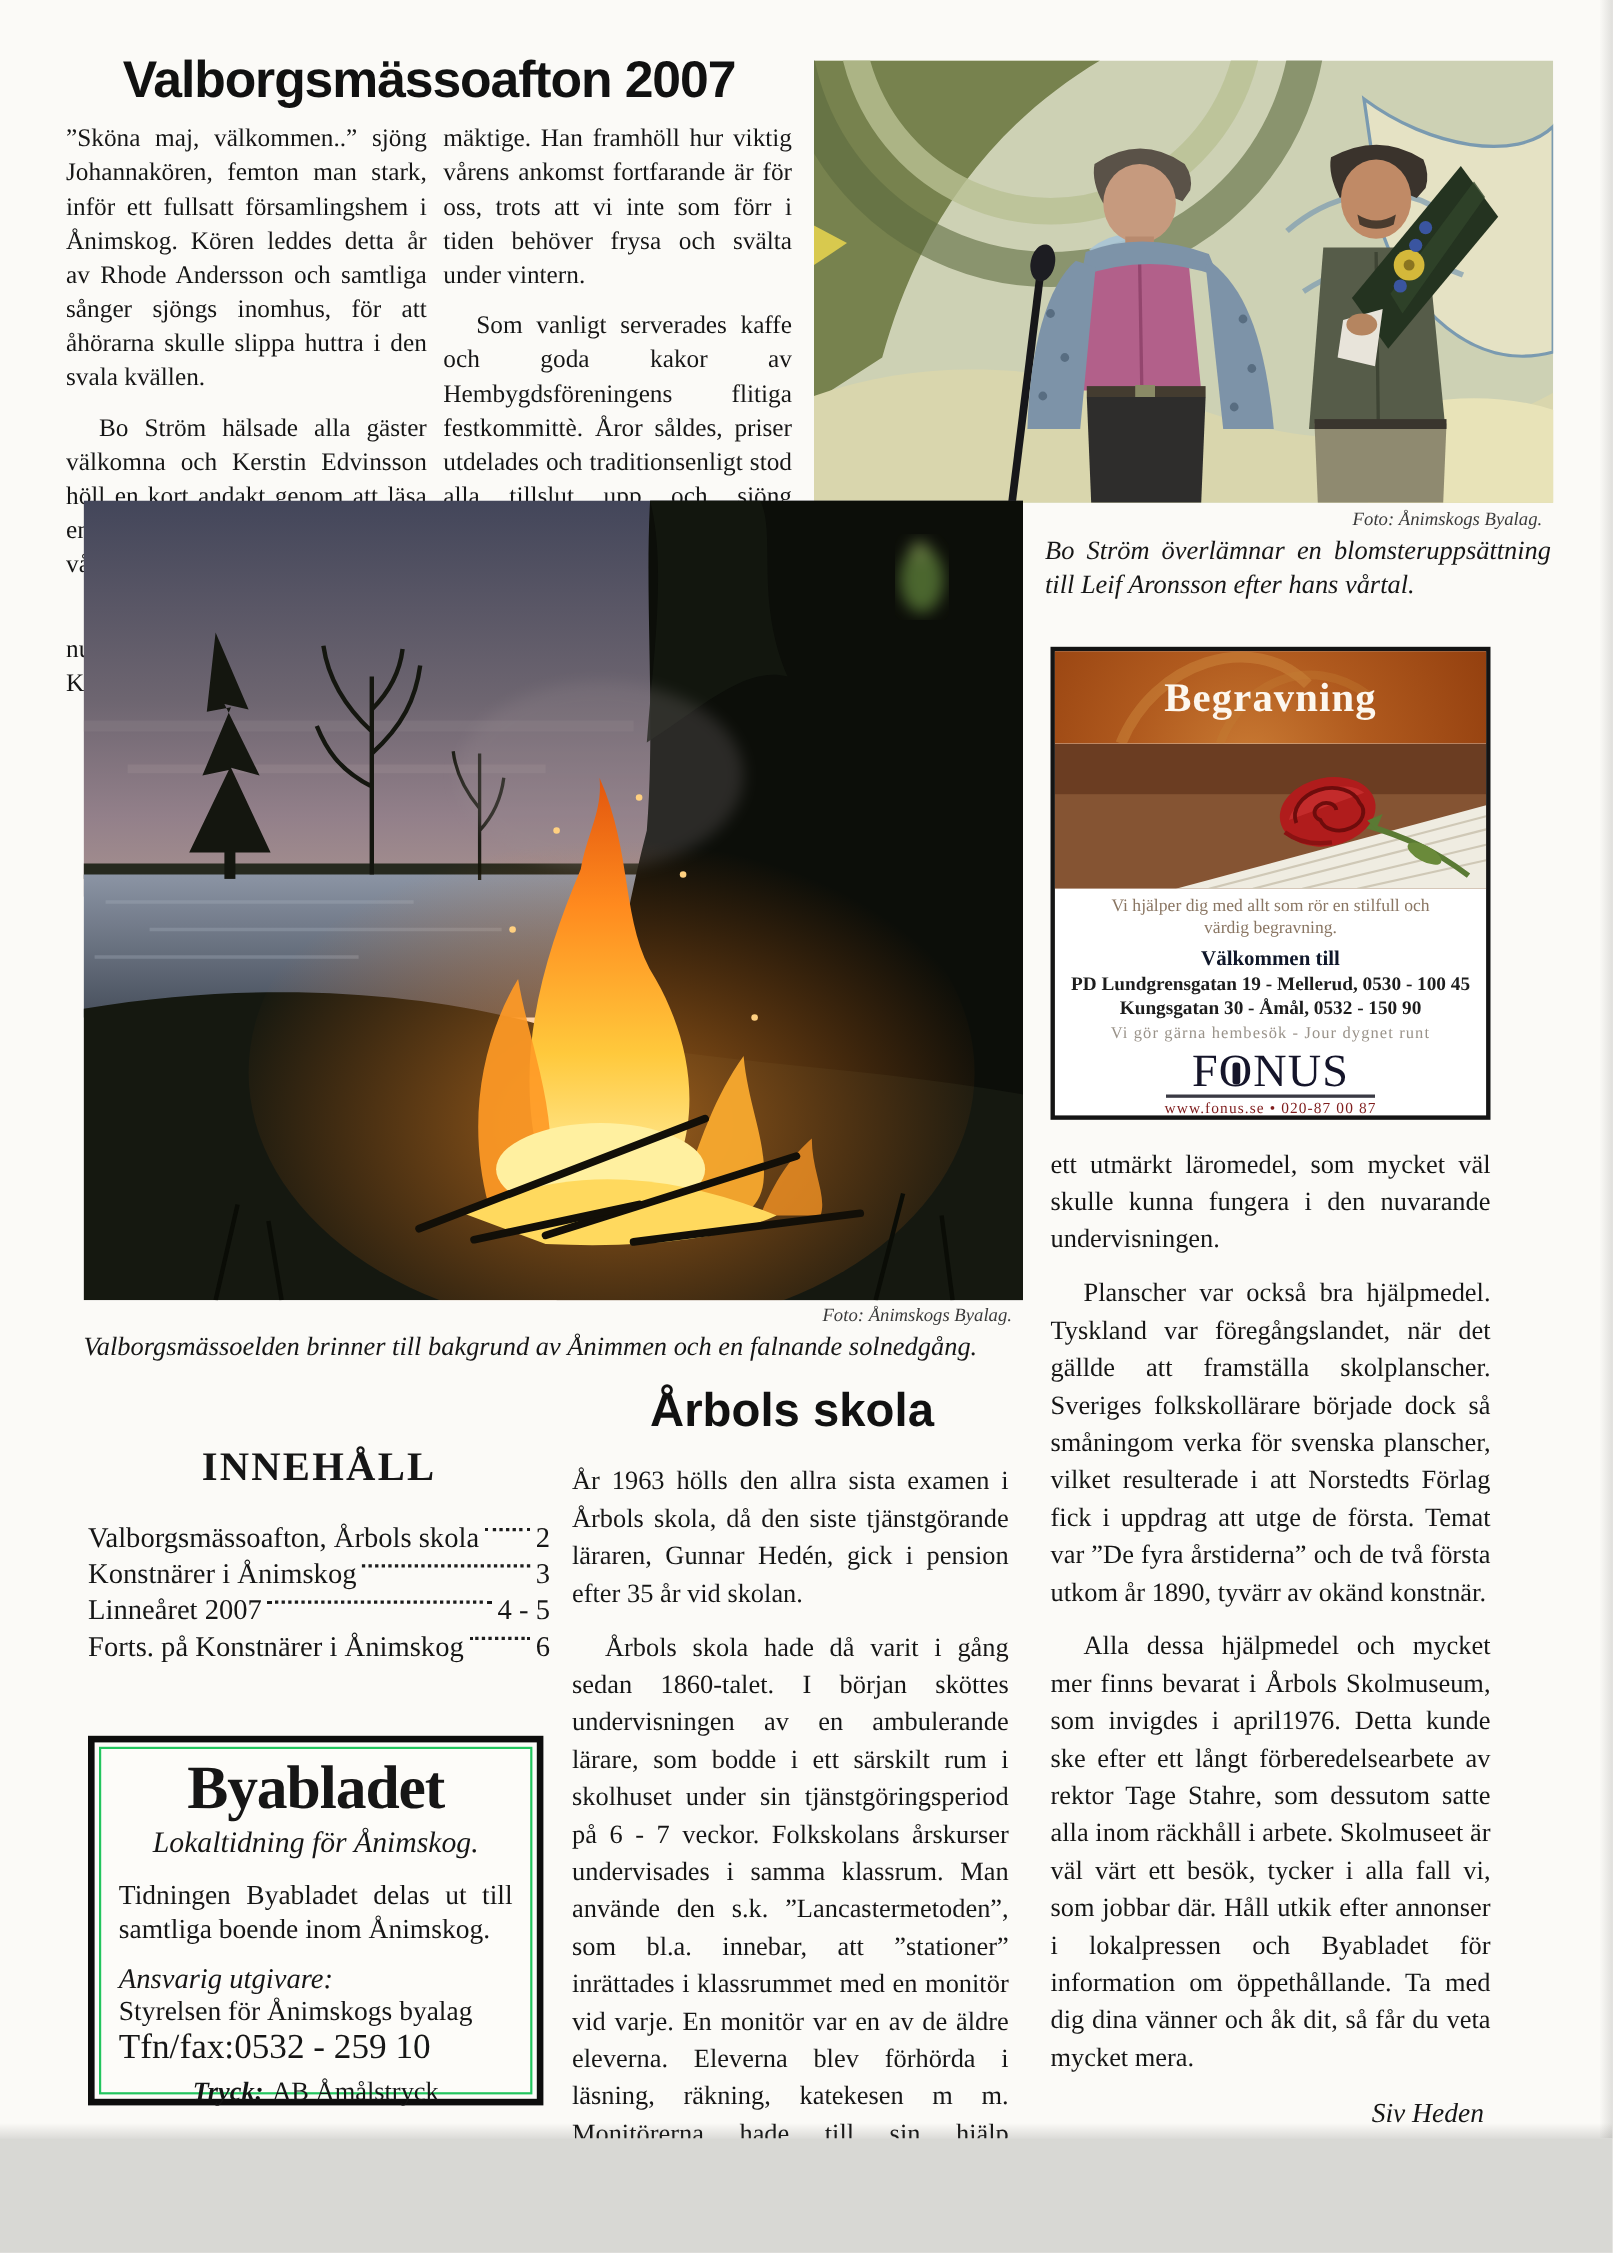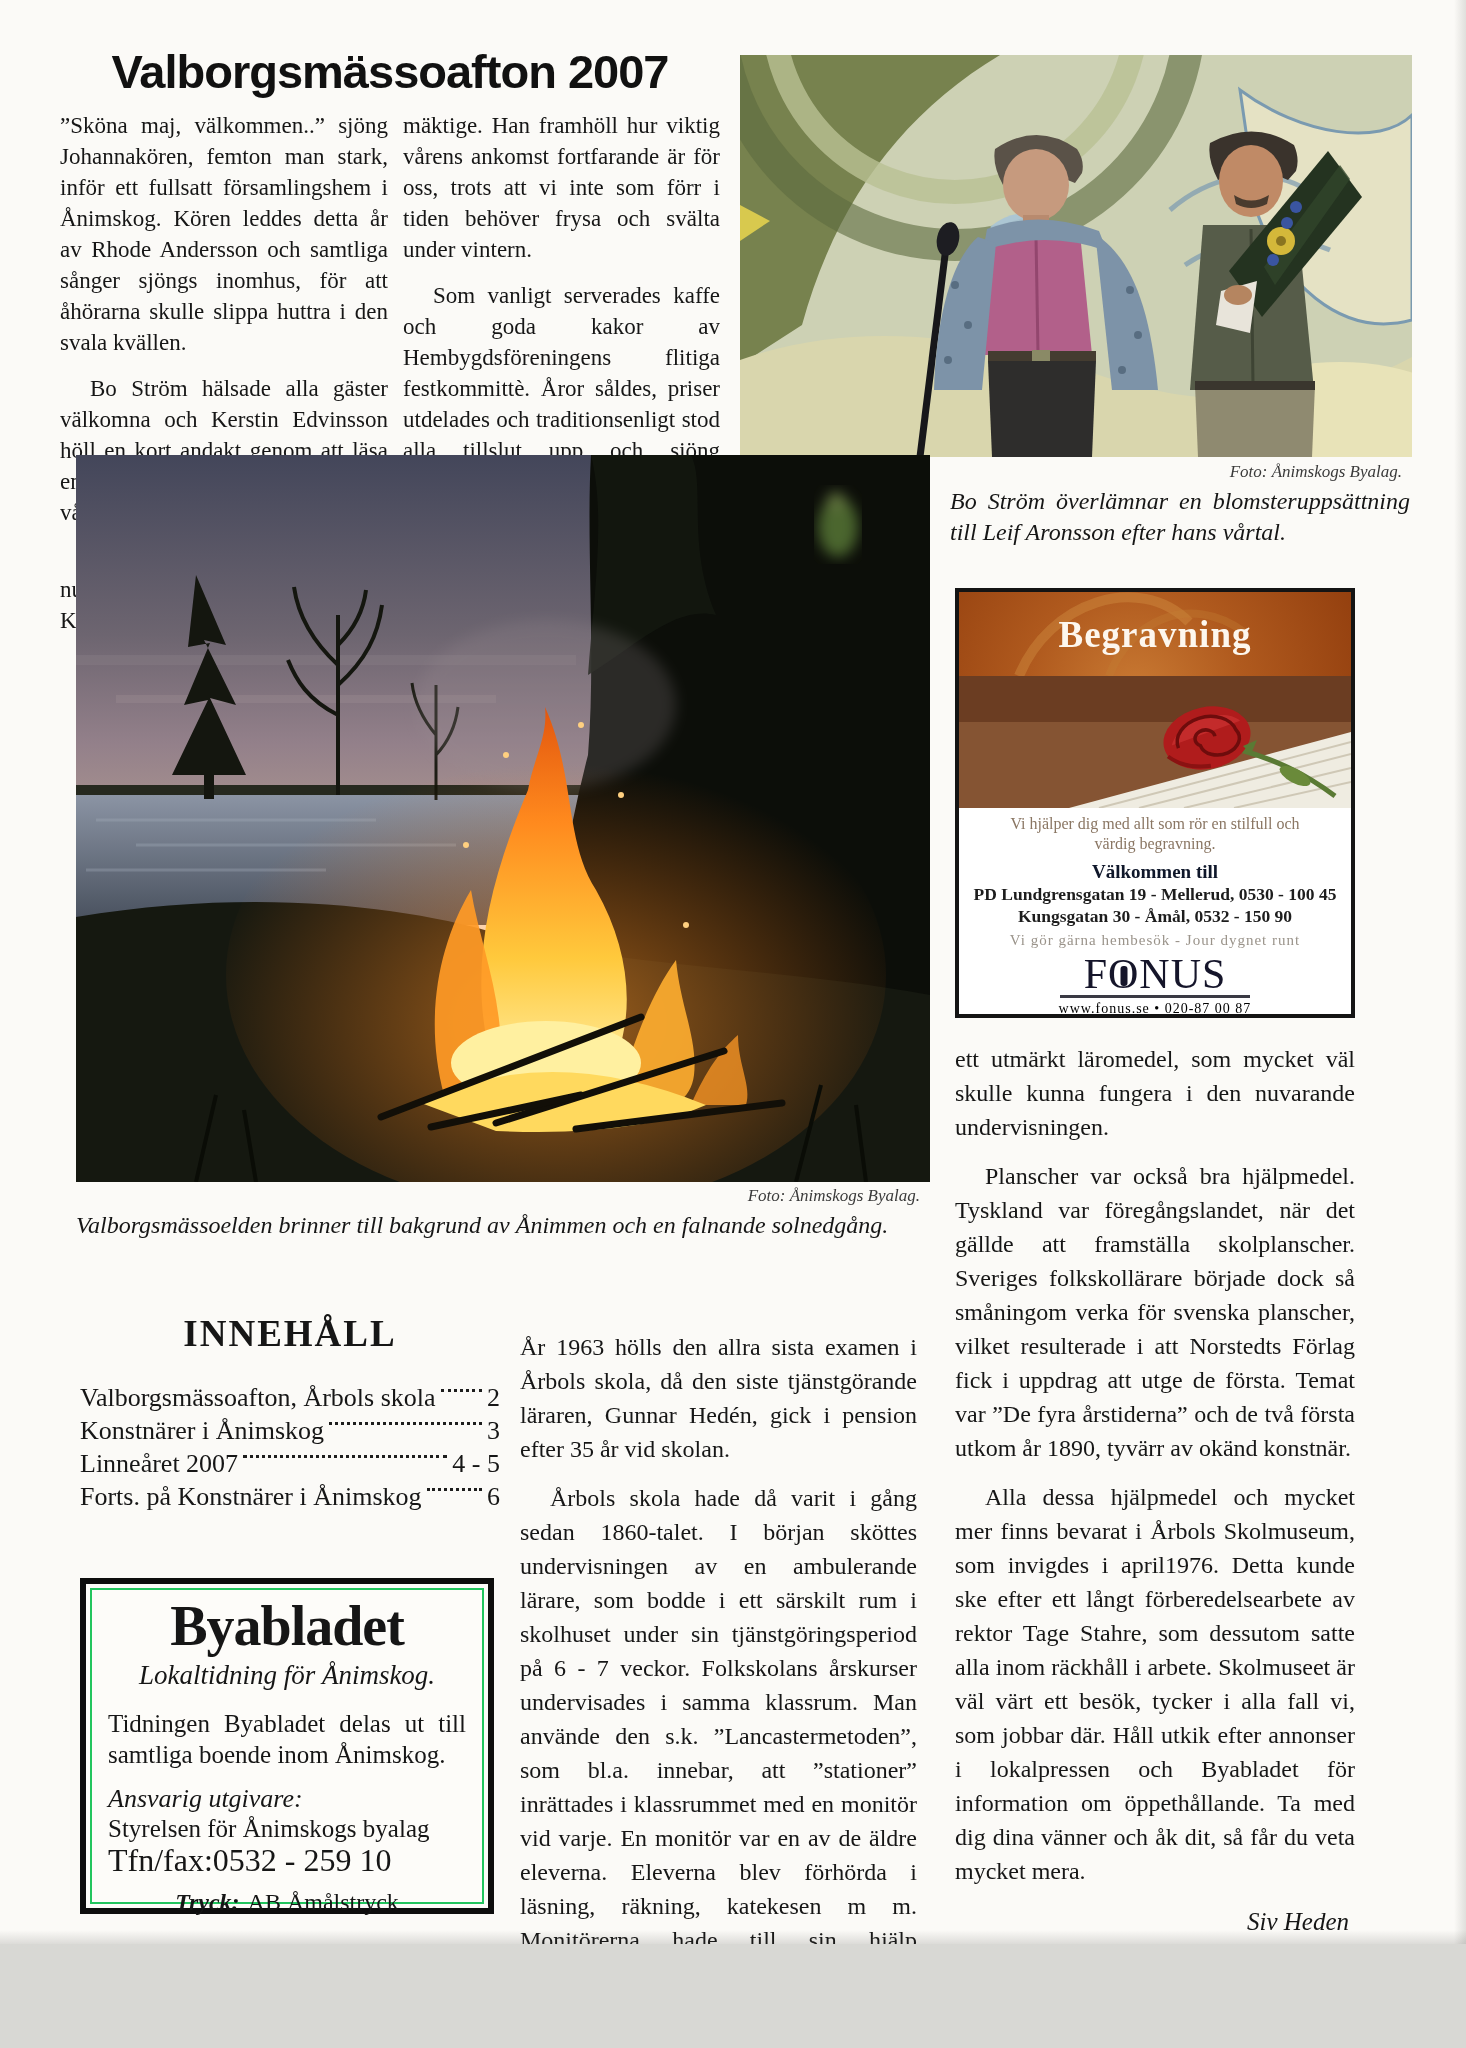--- a/index.html
+++ b/index.html
@@ -68,21 +68,21 @@
   .ad-addr { font-size:17.5px; font-weight:bold; color:#1d1d1d; line-height:22px; }
   .ad-services { font-size:15px; color:#9a938a; letter-spacing:1px; margin-top:5px; }
   .fonus { margin-top:4px; font-family:"Liberation Serif", serif; font-size:42px; line-height:42px; color:#15152a; letter-spacing:1px; font-weight:normal; }
   .fonus span { display:inline-block; }
   .fonus-o { position:relative; }
   .fonus-o::after {
     content:""; position:absolute; left:50%; top:54%; transform:translate(-50%,-50%);
     width:7px; height:20px; background:#15152a; border-radius:3px;
   }
   .fonus-rule { width:190px; border-bottom:3px solid #3a3a44; margin:0 auto 3px auto; }
-  .ad-contact { font-size:14px; color:#000000; letter-spacing:1px; }
+  .ad-contact { font-size:14px; color:#7f1d1d; letter-spacing:1px; }
 
   
   .toc { left:80px; top:1312px; width:420px; }
   .toc-title {
     text-align:center; font-weight:bold; font-size:37px; letter-spacing:2px;
     font-family:"Liberation Serif", serif; margin-bottom:26px;
   }
   .toc-row { display:flex; align-items:center; font-size:26px; line-height:33px; }
   .toc-dots { flex:1; border-bottom:3px dotted #1d1d1d; margin:0 5px; transform:translateY(-7px); min-width:14px; }
   .toc-page { white-space:nowrap; }
@@ -341,20 +341,21 @@
   <div class="abs bodycol col4">
     <p>ett utmärkt läromedel, som mycket väl skulle kunna fungera i den nuvarande undervisningen.</p>
     <p class="ind">Planscher var också bra hjälpmedel. Tyskland var föregångslandet, när det gällde att framställa skolplanscher. Sveriges folkskollärare började dock så småningom verka för svenska planscher, vilket resulterade i att Norstedts Förlag fick i uppdrag att utge de första. Temat var ”De fyra årstiderna” och de två första utkom år 1890, tyvärr av okänd konstnär.</p>
     <p class="ind">Alla dessa hjälpmedel och mycket mer finns bevarat i Årbols Skolmuseum, som invigdes i april1976. Detta kunde ske efter ett långt förberedelsearbete av rektor Tage Stahre, som dessutom satte alla inom räckhåll i arbete. Skolmuseet är väl värt ett besök, tycker i alla fall vi, som jobbar där. Håll utkik efter annonser i lokalpressen och Byabladet för information om öppethållande. Ta med dig dina vänner och åk dit, så får du veta mycket mera.</p>
     <div class="sig-right">
       <div>Siv Heden</div>
       <div>För Årbols Skolmuseum</div>
     </div>
   </div>
 
+  <div class="abs headline2 noi">Årbols skola</div>
   <div class="abs bodycol col3">
     <p>År 1963 hölls den allra sista examen i Årbols skola, då den siste tjänstgörande läraren, Gunnar Hedén, gick i pension efter 35 år vid skolan.</p>
     <p class="ind">Årbols skola hade då varit i gång sedan 1860-talet. I början sköttes undervisningen av en ambulerande lärare, som bodde i ett särskilt rum i skolhuset under sin tjänstgöringsperiod på 6 - 7 veckor. Folkskolans årskurser undervisades i samma klassrum. Man använde den s.k. ”Lancastermetoden”, som bl.a. innebar, att ”stationer” inrättades i klassrummet med en monitör vid varje. En monitör var en av de äldre eleverna. Eleverna blev förhörda i läsning, räkning, katekesen m m. Monitörerna hade till sin hjälp läsplanscher och s.k. räknestavar. De senare var</p>
   </div>
 
   <div class="abs toc">
     <div class="toc-title">INNEHÅLL</div>
     <div class="toc-row">
       <span class="toc-label">Valborgsmässoafton, Årbols skola</span>
       <span class="toc-dots"></span>

